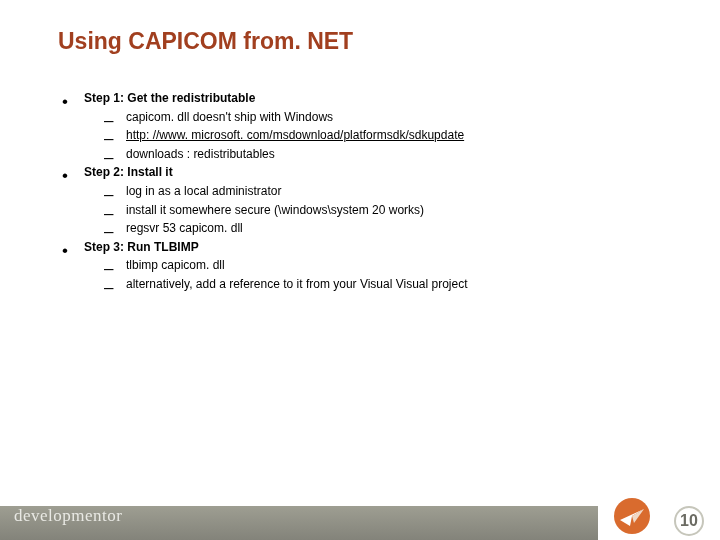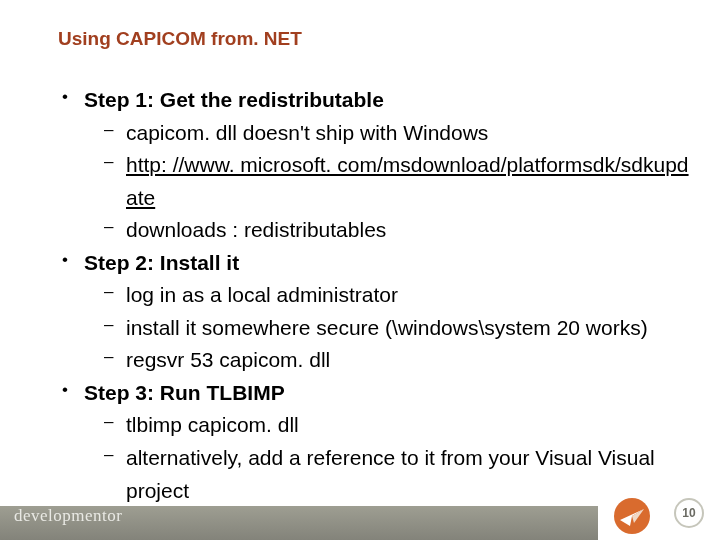--- a/index.html
+++ b/index.html
@@ -5,27 +5,27 @@
   * { margin: 0; padding: 0; box-sizing: border-box; }
   html, body { width: 720px; height: 540px; font-family: Arial, Helvetica, sans-serif; background: #fff; }
   .slide {
     width: 720px;
     height: 540px;
     position: relative;
     background: #fff;
     padding: 28px 30px 0 58px;
   }
   .title {
-    font-size: 19px;
+    font-size: 23px;
     font-weight: bold;
     color: #a13f1f;
     margin-bottom: 34px;
   }
   .body {
-    font-size: 21px;
+    font-size: 12px;
     color: #000;
     line-height: 1.55;
     margin-top: 24px;
   }
   ul.level1 {
     list-style: none;
     padding-left: 0;
   }
   ul.level1 > li {
     position: relative;
@@ -91,29 +91,29 @@
     position: absolute;
     right: 68px;
     bottom: 4px;
     width: 40px;
     height: 40px;
   }
   .badge svg { position: absolute; left:0; top:0; }
   .pagenum {
     position: absolute;
     right: 16px;
-    bottom: 12px;
+    bottom: 4px;
     width: 30px;
     height: 30px;
     border: 2px solid #c6c6bb;
     border-radius: 50%;
     display: flex;
     align-items: center;
     justify-content: center;
-    font-size: 12px;
+    font-size: 16px;
     font-weight: bold;
     color: #6b6b63;
     background: #fff;
   }
 </style>
 </head>
 <body>
 
 <div class="slide">
 

